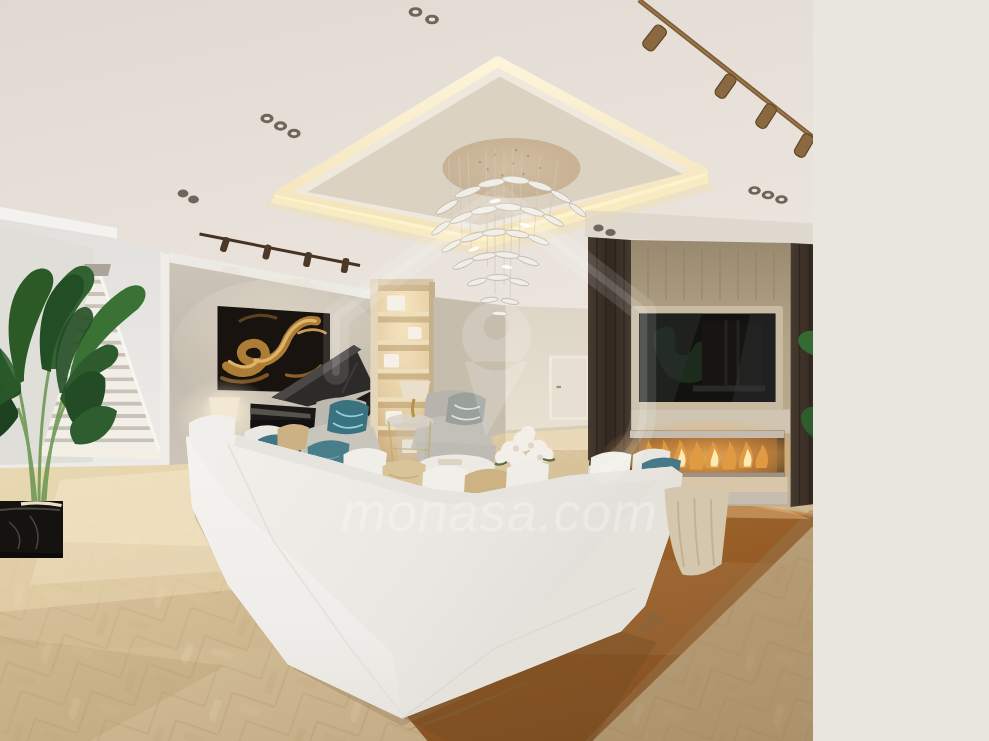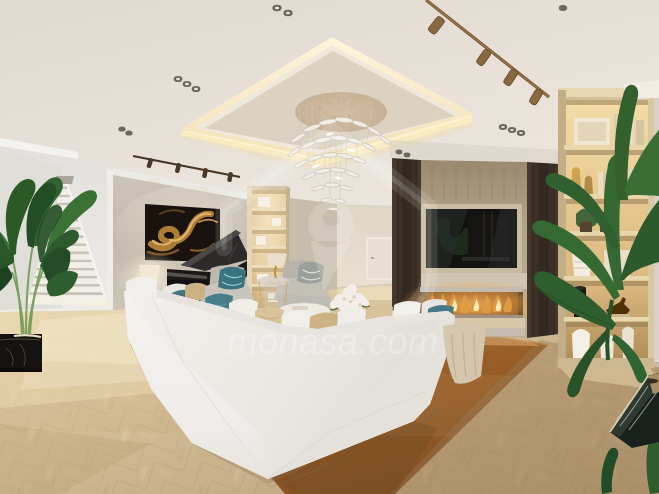--- a/index.html
+++ b/index.html
@@ -1,16 +1,16 @@
 <!DOCTYPE html>
 <html><head>
 <meta charset="utf-8">
 <style>
   html,body{margin:0;padding:0;background:#e9e5df;}
-  #stage{position:relative;width:659px;height:494px;overflow:hidden;font-family:"Liberation Sans",sans-serif;font-style:italic;}
+  #stage{position:relative;width:542px;height:494px;overflow:hidden;font-family:"Liberation Sans",sans-serif;font-style:italic;}
   svg{display:block;}
 </style>
 </head>
 <body>
 <div id="stage">
 <svg width="659" height="494" viewBox="0 0 659 494" xmlns="http://www.w3.org/2000/svg">
 <defs>
   <linearGradient id="ceil" x1="0" y1="0" x2="0.6" y2="1">
     <stop offset="0" stop-color="#dfd9d1"></stop>
     <stop offset="0.55" stop-color="#e7e1d9"></stop>

